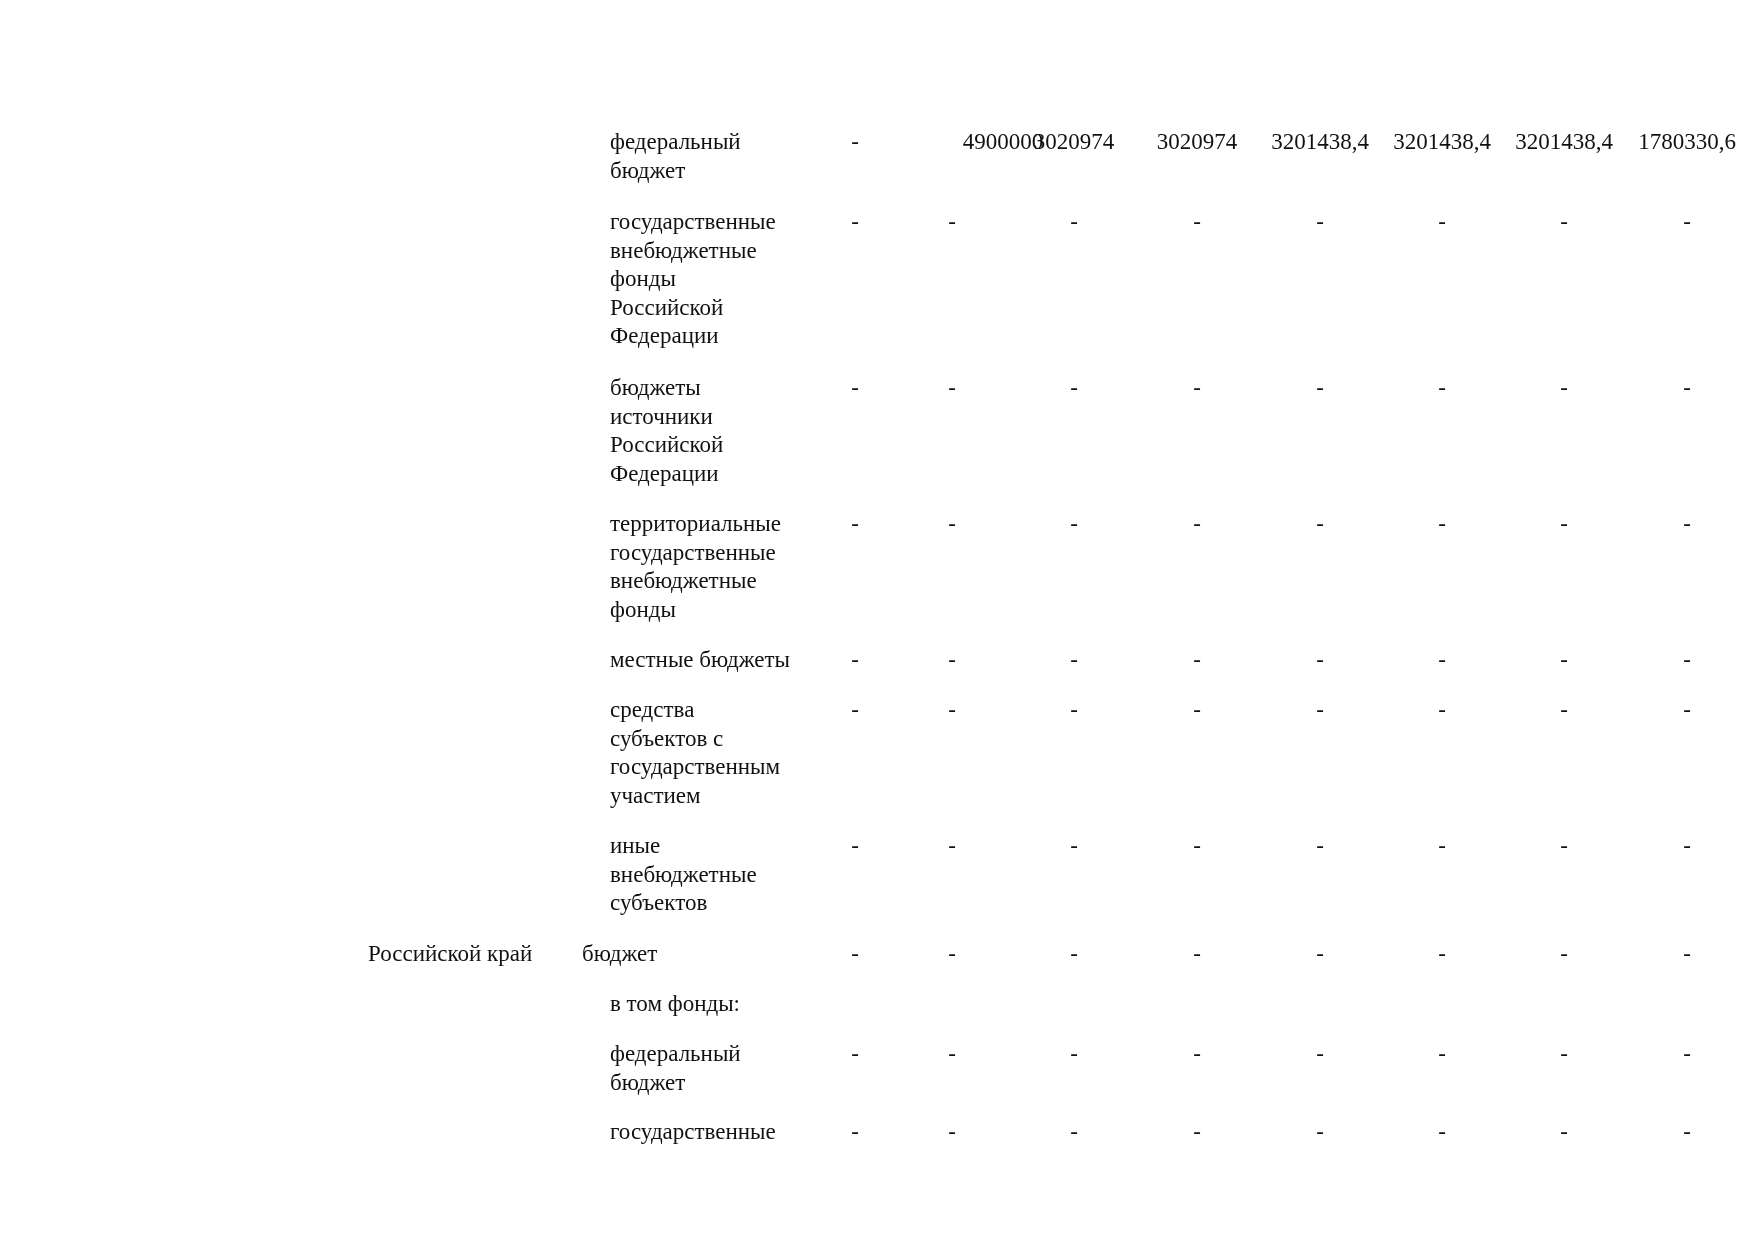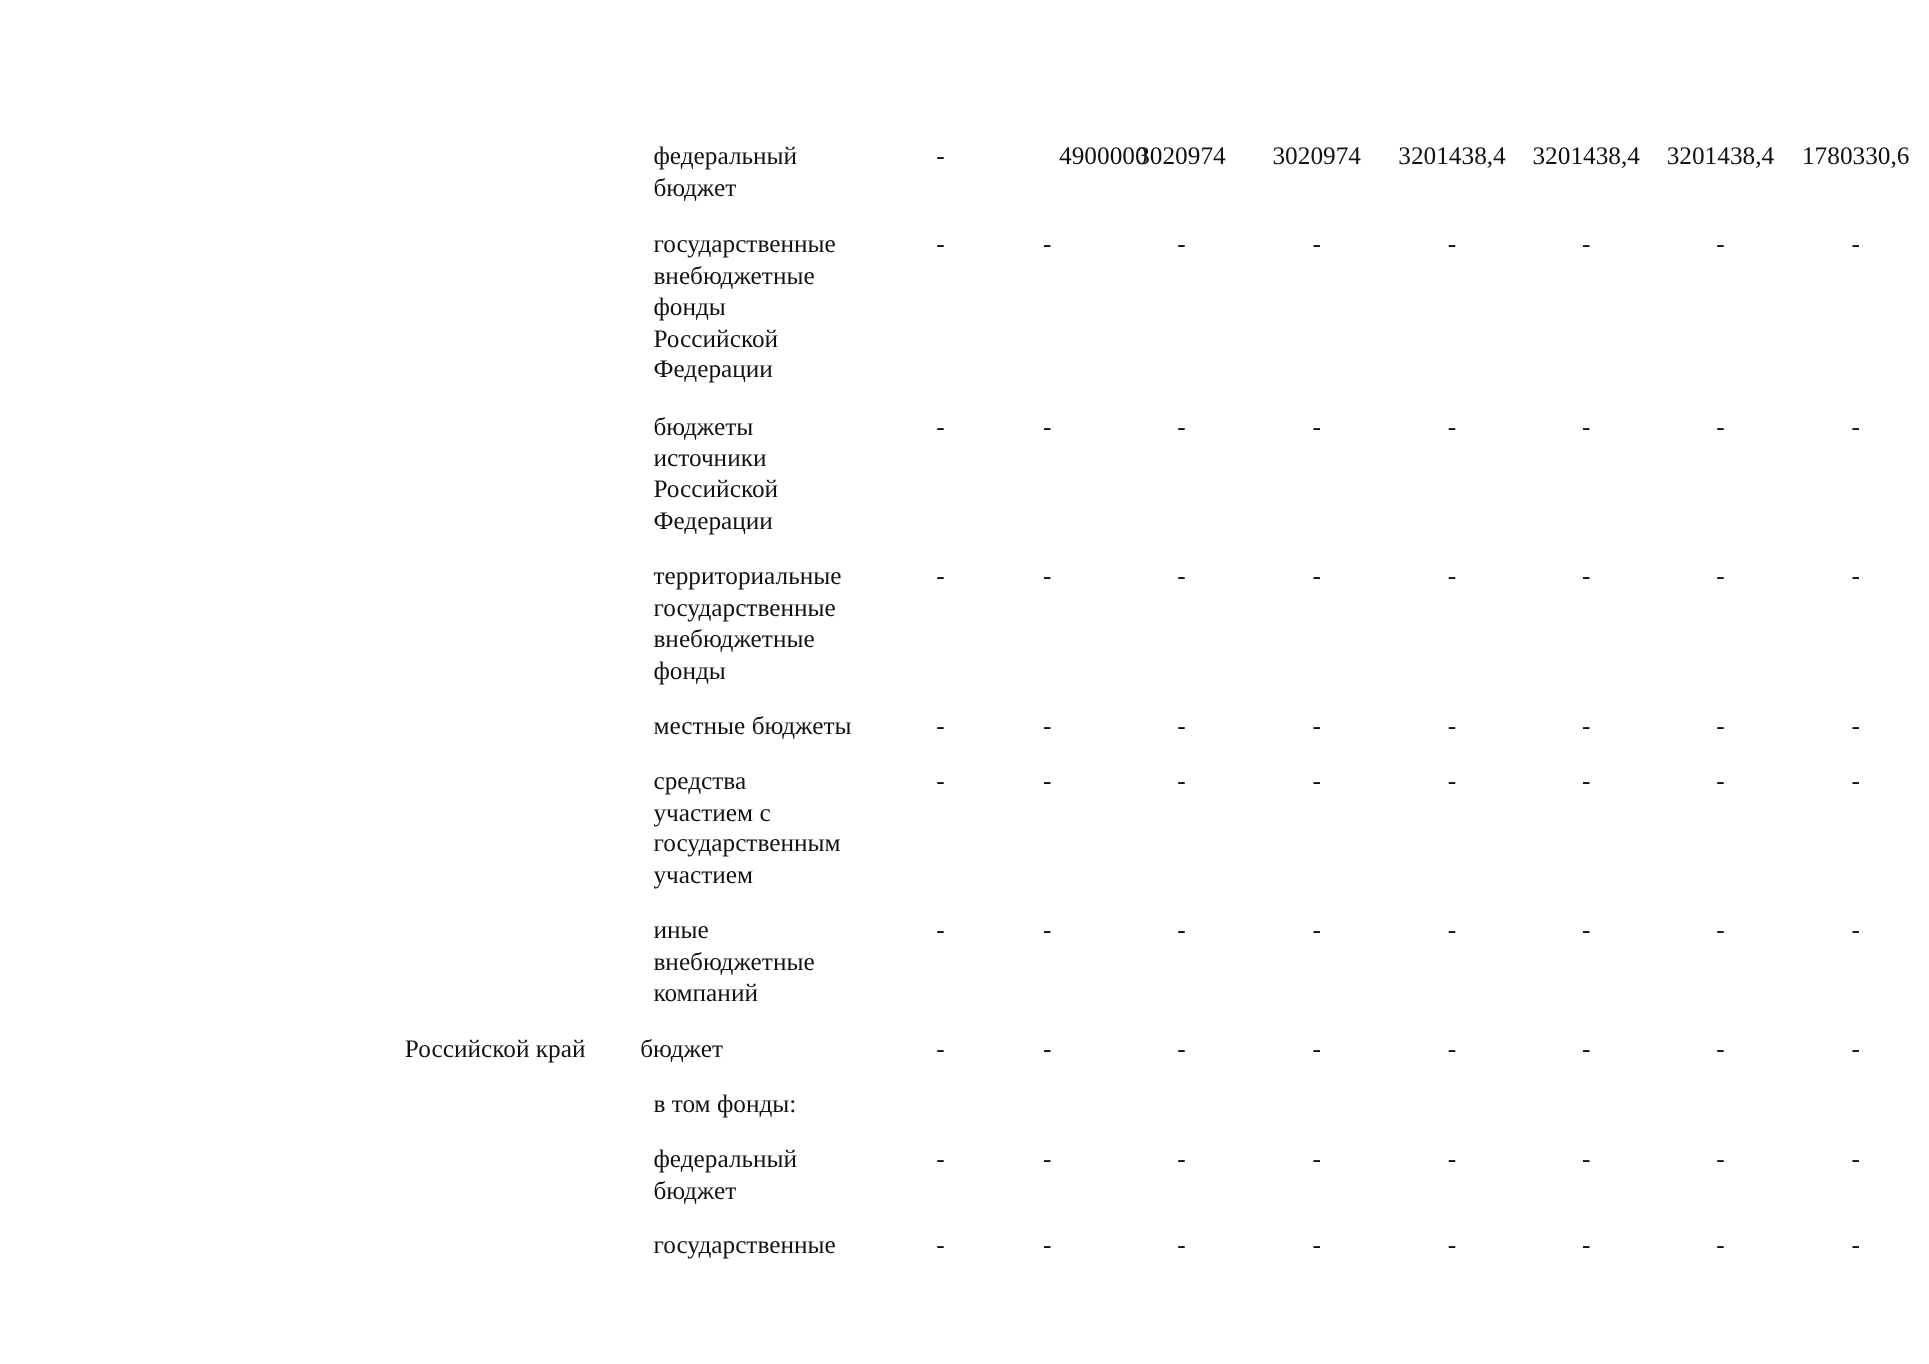--- a/index.html
+++ b/index.html
@@ -8,21 +8,21 @@
       font-family: "Liberation Serif", "DejaVu Serif", serif;
       color: #111111;
       font-size: 23px;
       line-height: 28.6px;
     }
     .row { position: absolute; left: 0; width: 1754px; }
     .region {
       position: absolute; left: 368px; white-space: nowrap;
     }
     .label {
-      position: absolute; left: 594px; width: 205px;
+      position: absolute; left: 610px; width: 205px;
     }
     .label.inline { left: 582px; }
     .cell {
       position: absolute; width: 120px; text-align: center; white-space: nowrap;
     }
   </style>
 </head>
 <body>
 
 <div id="doc">
@@ -98,38 +98,38 @@
       <div class="cell" style="left: 1014px;">-</div>
       <div class="cell" style="left: 1137px;">-</div>
       <div class="cell" style="left: 1260px;">-</div>
       <div class="cell" style="left: 1382px;">-</div>
       <div class="cell" style="left: 1504px;">-</div>
       <div class="cell" style="left: 1627px;">-</div>
     </div>
     <div class="row" style="top: 696px;">
       <div class="label">
         <div>средства</div>
-        <div>участием с</div>
+        <div>субъектов с</div>
         <div>государственным</div>
         <div>участием</div>
       </div>
       <div class="cell" style="left: 795px;">-</div>
       <div class="cell" style="left: 892px;">-</div>
       <div class="cell" style="left: 1014px;">-</div>
       <div class="cell" style="left: 1137px;">-</div>
       <div class="cell" style="left: 1260px;">-</div>
       <div class="cell" style="left: 1382px;">-</div>
       <div class="cell" style="left: 1504px;">-</div>
       <div class="cell" style="left: 1627px;">-</div>
     </div>
     <div class="row" style="top: 832px;">
       <div class="label">
         <div>иные</div>
         <div>внебюджетные</div>
-        <div>компаний</div>
+        <div>субъектов</div>
       </div>
       <div class="cell" style="left: 795px;">-</div>
       <div class="cell" style="left: 892px;">-</div>
       <div class="cell" style="left: 1014px;">-</div>
       <div class="cell" style="left: 1137px;">-</div>
       <div class="cell" style="left: 1260px;">-</div>
       <div class="cell" style="left: 1382px;">-</div>
       <div class="cell" style="left: 1504px;">-</div>
       <div class="cell" style="left: 1627px;">-</div>
     </div>

